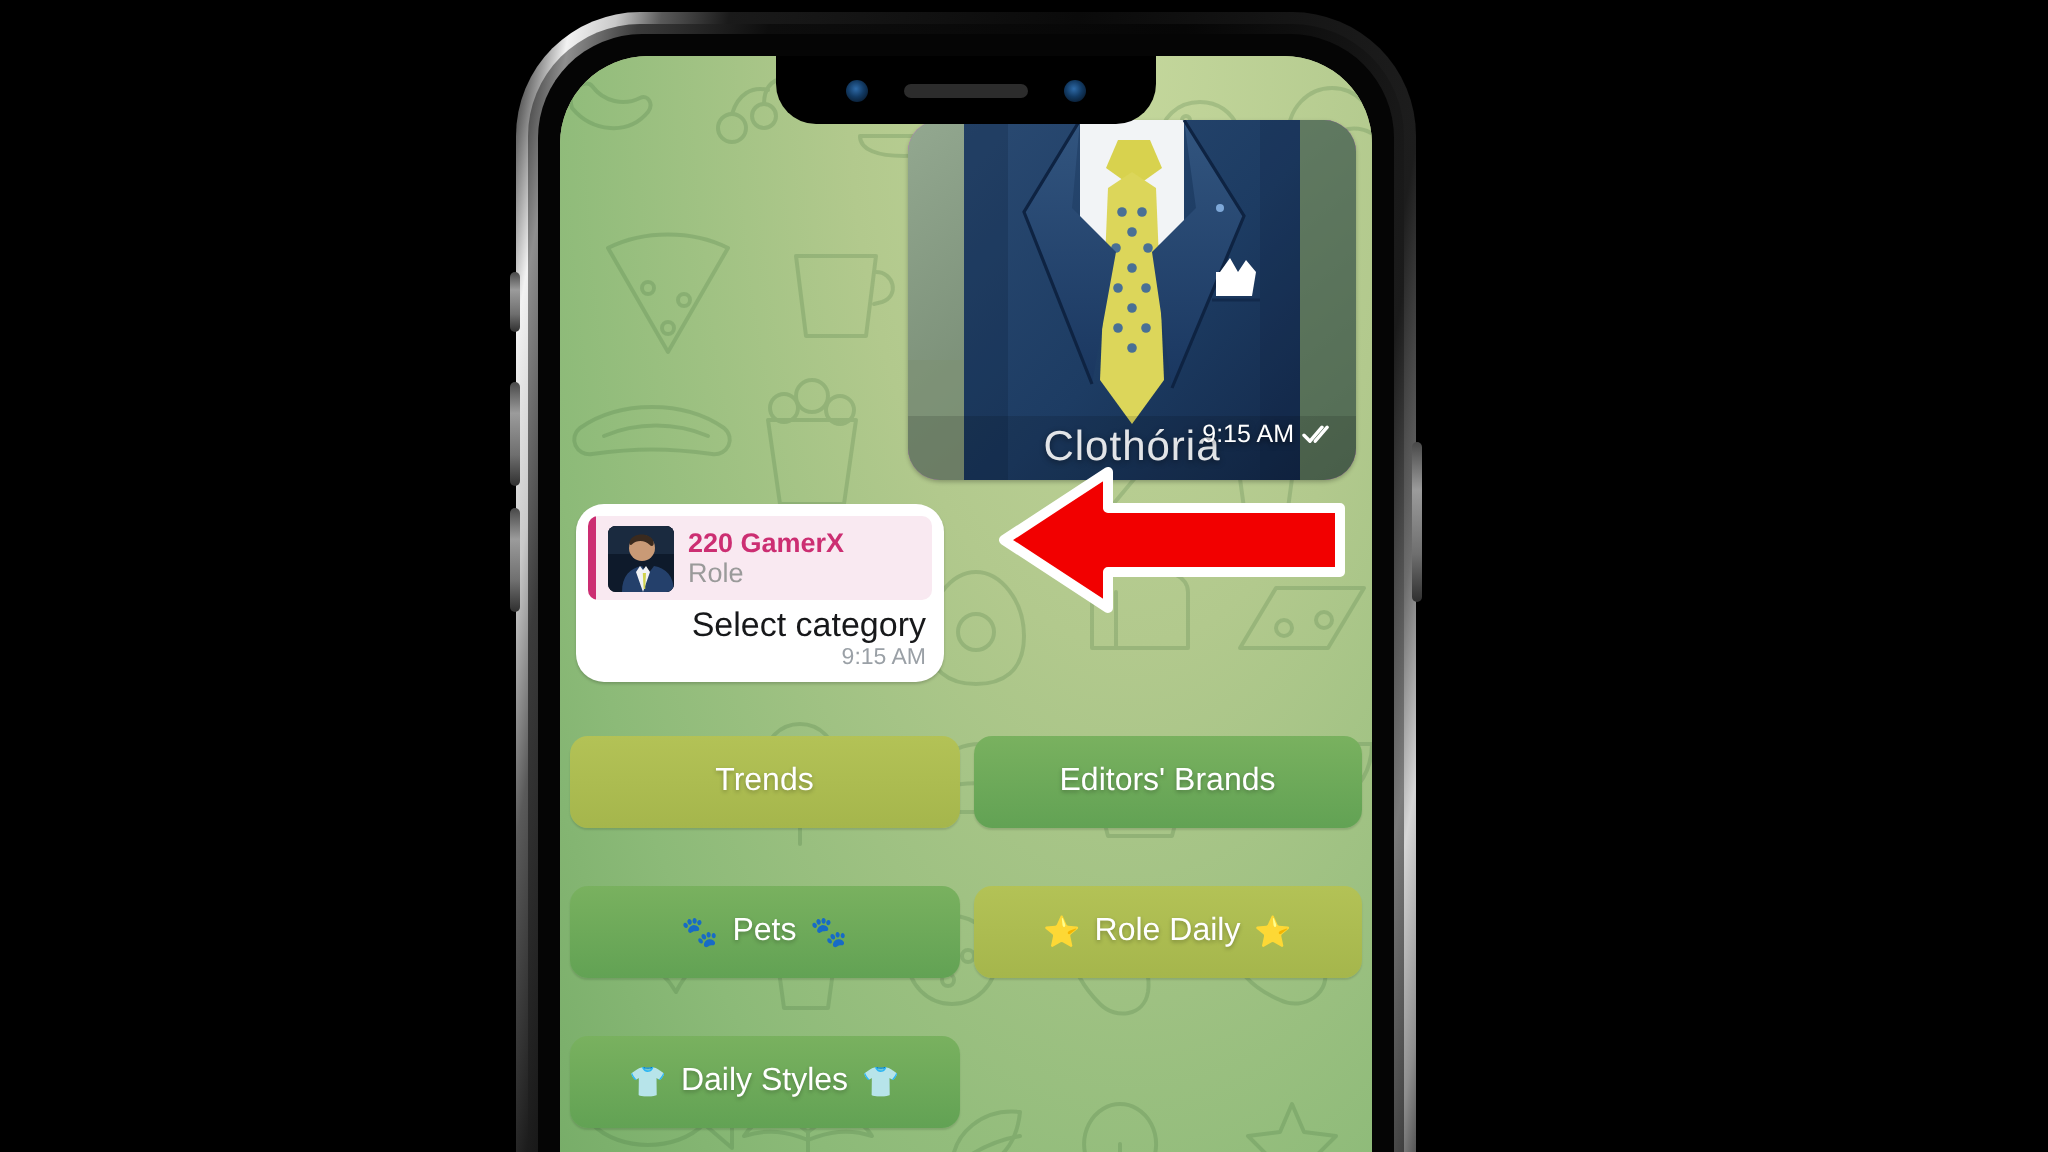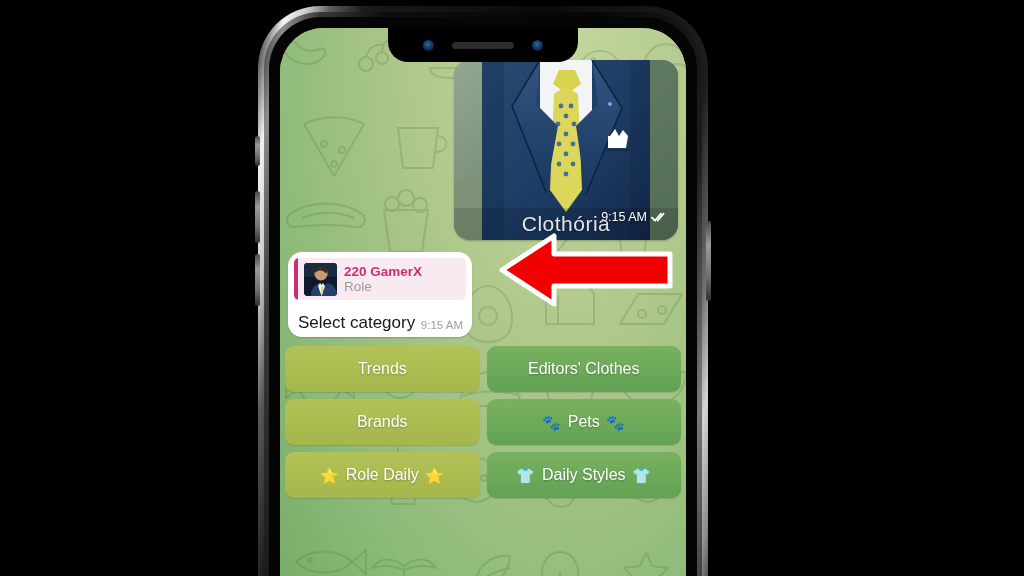--- a/index.html
+++ b/index.html
@@ -135,21 +135,22 @@
     width: 33px; height: 33px; margin: 0 7px 0 6px;
     border-radius: 4px; flex: none; overflow: hidden;
     background: #0f1a2b;
     position: relative;
   }
   .reply-txt { min-width: 0; line-height: 1.12; }
   .reply-name { color: #cc2e72; font-size: 13.5px; font-weight: bold; white-space: nowrap; }
   .reply-sub  { color: #9a9a9a; font-size: 13.5px; white-space: nowrap; }
   .bubble-row {
     display: flex; align-items: flex-end; justify-content: space-between;
-    padding: 13px 3px 0 4px;
+    padding: 3px 3px 0 4px;
+    flex-direction: column;
   }
   .bubble-text { font-size: 17px; color: #17181a; }
   .bubble-time { font-size: 11.5px; color: #9aa0a6; padding-bottom: 2px; }
 
   
   .keyboard {
     position: absolute;
     left: 5px; right: 5px;
     top: 318px;
     display: grid;
@@ -160,20 +161,21 @@
     height: 46px;
     border-radius: 9px;
     display: flex; align-items: center; justify-content: center;
     gap: 7px;
     color: #fff;
     font-size: 16px;
     text-shadow: 0 1px 2px rgba(0,0,0,.28);
     border: none;
     cursor: pointer;
     box-shadow: 0 1px 1px rgba(0,0,0,.12);
+    margin-top: 22px;
   }
   .kbd-btn.col-l { background: linear-gradient(180deg,#b3c256,#a5b64c); }
   .kbd-btn.col-r { background: linear-gradient(180deg,#79b15f,#62a254); }
   .kbd-emo { font-size: 15px; text-shadow: none; line-height: 1; }
 
   
   .arrow { position: absolute; left: 496px; top: 230px; width: 180px; height: 80px; z-index: 60; }
 </style>
 </head>
 <body>
@@ -429,26 +431,21 @@
         </div>
 
         <div class="keyboard">
           <button class="kbd-btn col-l">
             <span class="kbd-emo"></span>
             <span>Trends</span>
             <span class="kbd-emo"></span>
           </button>
           <button class="kbd-btn col-r">
             <span class="kbd-emo"></span>
-            <span>Editors' Clothes</span>
-            <span class="kbd-emo"></span>
-          </button>
-          <button class="kbd-btn col-l">
-            <span class="kbd-emo"></span>
-            <span>Brands</span>
+            <span>Editors' Brands</span>
             <span class="kbd-emo"></span>
           </button>
           <button class="kbd-btn col-r">
             <span class="kbd-emo">🐾</span>
             <span>Pets</span>
             <span class="kbd-emo">🐾</span>
           </button>
           <button class="kbd-btn col-l">
             <span class="kbd-emo">⭐</span>
             <span>Role Daily</span>

